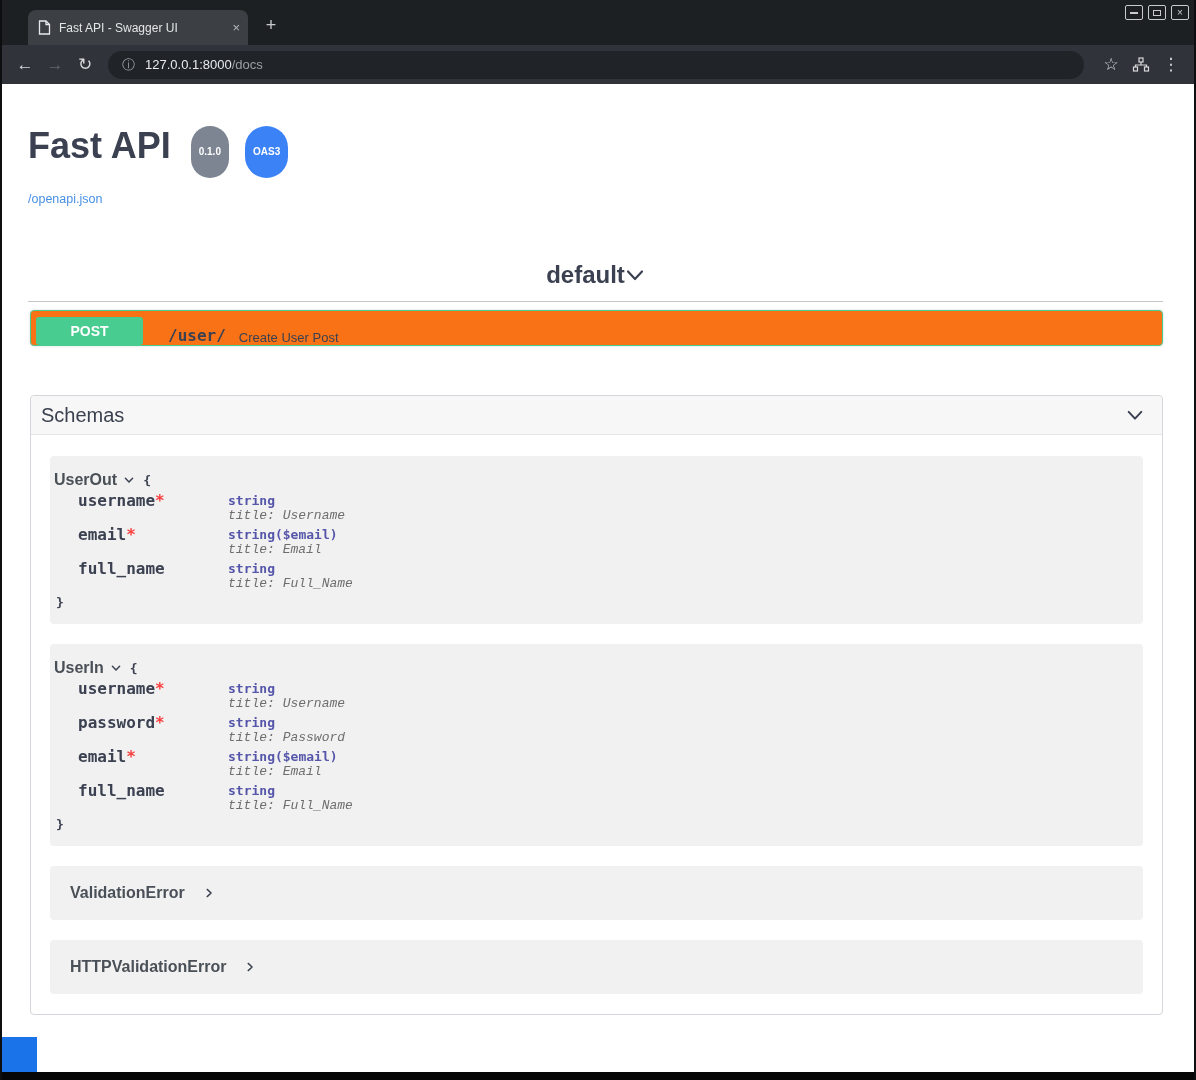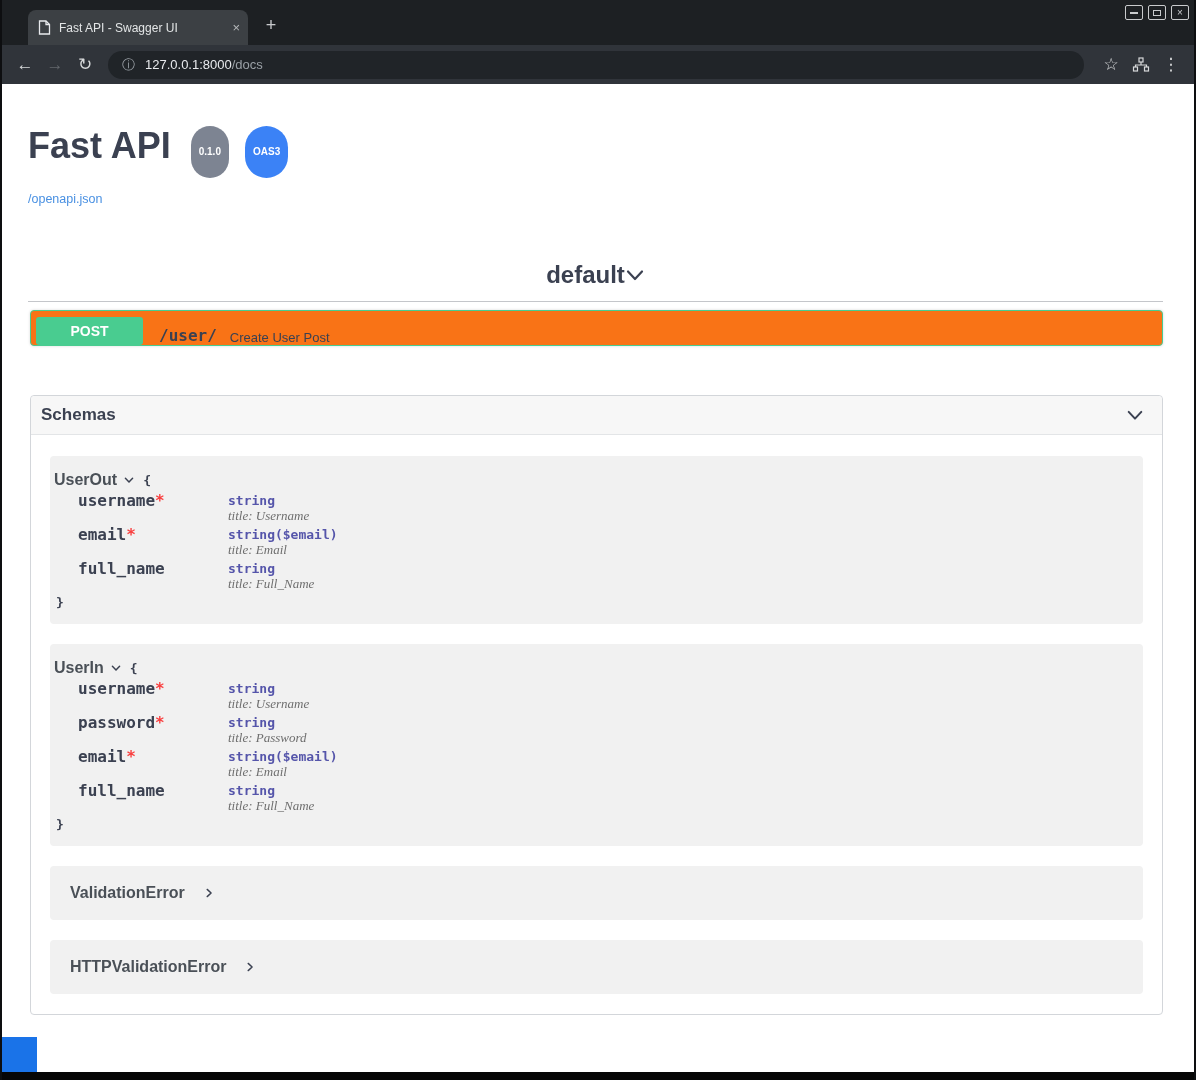--- a/index.html
+++ b/index.html
@@ -51,43 +51,43 @@
   .tag-section{margin:54px 33px 0 28px;padding:0 10px 12px 10px;display:flex;
                justify-content:center;align-items:center;border-bottom:1px solid rgba(59,65,81,.3);}
   .tag-title{font-size:24px;font-weight:700;color:#3b4151;margin:0;}
   .chev{flex:0 0 auto;}
 
   .opblock{margin:8px 33px 0 30px;height:36px;border:1px solid #49cc90;background:#f97316;
            border-radius:4px;display:flex;align-items:flex-end;padding:0 5px;box-sizing:border-box;
            box-shadow:0 0 3px rgba(0,0,0,.15);}
   .method{background:#49cc90;color:#fff;font-weight:700;font-size:14px;border-radius:3px;
           width:107px;text-align:center;padding:6px 0;flex:0 0 auto;}
-  .op-path{font-family:"DejaVu Sans Mono",monospace;font-weight:700;font-size:16px;color:#3b4151;margin-left:16px;}
+  .op-path{font-family:"DejaVu Sans Mono",monospace;font-weight:700;font-size:16px;color:#3b4151;margin-left:25px;}
   .op-summary{font-size:13px;color:#3b4151;margin-left:13px;}
 
   .schemas{margin:49px 33px 0 30px;border:1px solid #d3d6da;border-radius:4px;background:#fff;}
   .schemas-header{height:38px;background:#f7f7f7;border-bottom:1px solid #e3e5e7;border-radius:4px 4px 0 0;
                   display:flex;align-items:center;justify-content:space-between;padding:0 18px 0 10px;}
-  .schemas-title{font-size:17px;font-weight:700;color:#3b4151;}
+  .schemas-title{font-size:20px;font-weight:400;color:#3b4151;}
   .schemas-body{padding:21px 19px 20px 19px;}
 
   .model{background:#f1f1f1;border-radius:4px;padding:15px 20px 14px 4px;margin-bottom:20px;}
   .model:last-child{margin-bottom:0;}
   .model-titlerow{display:flex;align-items:center;margin-bottom:4px;}
   .model-name{font-size:16px;font-weight:700;color:#4a5057;}
   .model-chev{margin-left:6px;}
   .brace{font-family:"DejaVu Sans Mono",monospace;font-weight:700;font-size:13px;color:#3b4151;margin-left:8px;}
   .brace.close{margin-left:2px;margin-top:4px;}
   .model-rows{margin:2px 0 0 24px;}
   .prop-row{display:flex;margin-bottom:4px;}
   .prop-name{width:150px;flex:0 0 auto;font-family:"DejaVu Sans Mono",monospace;font-weight:700;
              font-size:16px;color:#3b4151;line-height:15px;}
   .star{color:#f93e3e;}
   .prop-type{font-family:"DejaVu Sans Mono",monospace;font-weight:700;font-size:13px;color:#5555aa;line-height:15px;}
-  .prop-title{font-family:Liberation Serif, serif;font-style:italic;font-size:13px;color:#6e6e6e;line-height:15px;}
+  .prop-title{font-family:Liberation Mono, monospace;font-style:italic;font-size:13px;color:#6e6e6e;line-height:15px;}
   .model.collapsed{display:flex;align-items:center;padding:18px 20px;}
   .model.collapsed .model-chev{margin-left:18px;}
 </style>
 </head>
 <body>
 
 <div class="edge-left"></div>
 <div class="edge-right"></div>
 
 <div class="titlebar">

